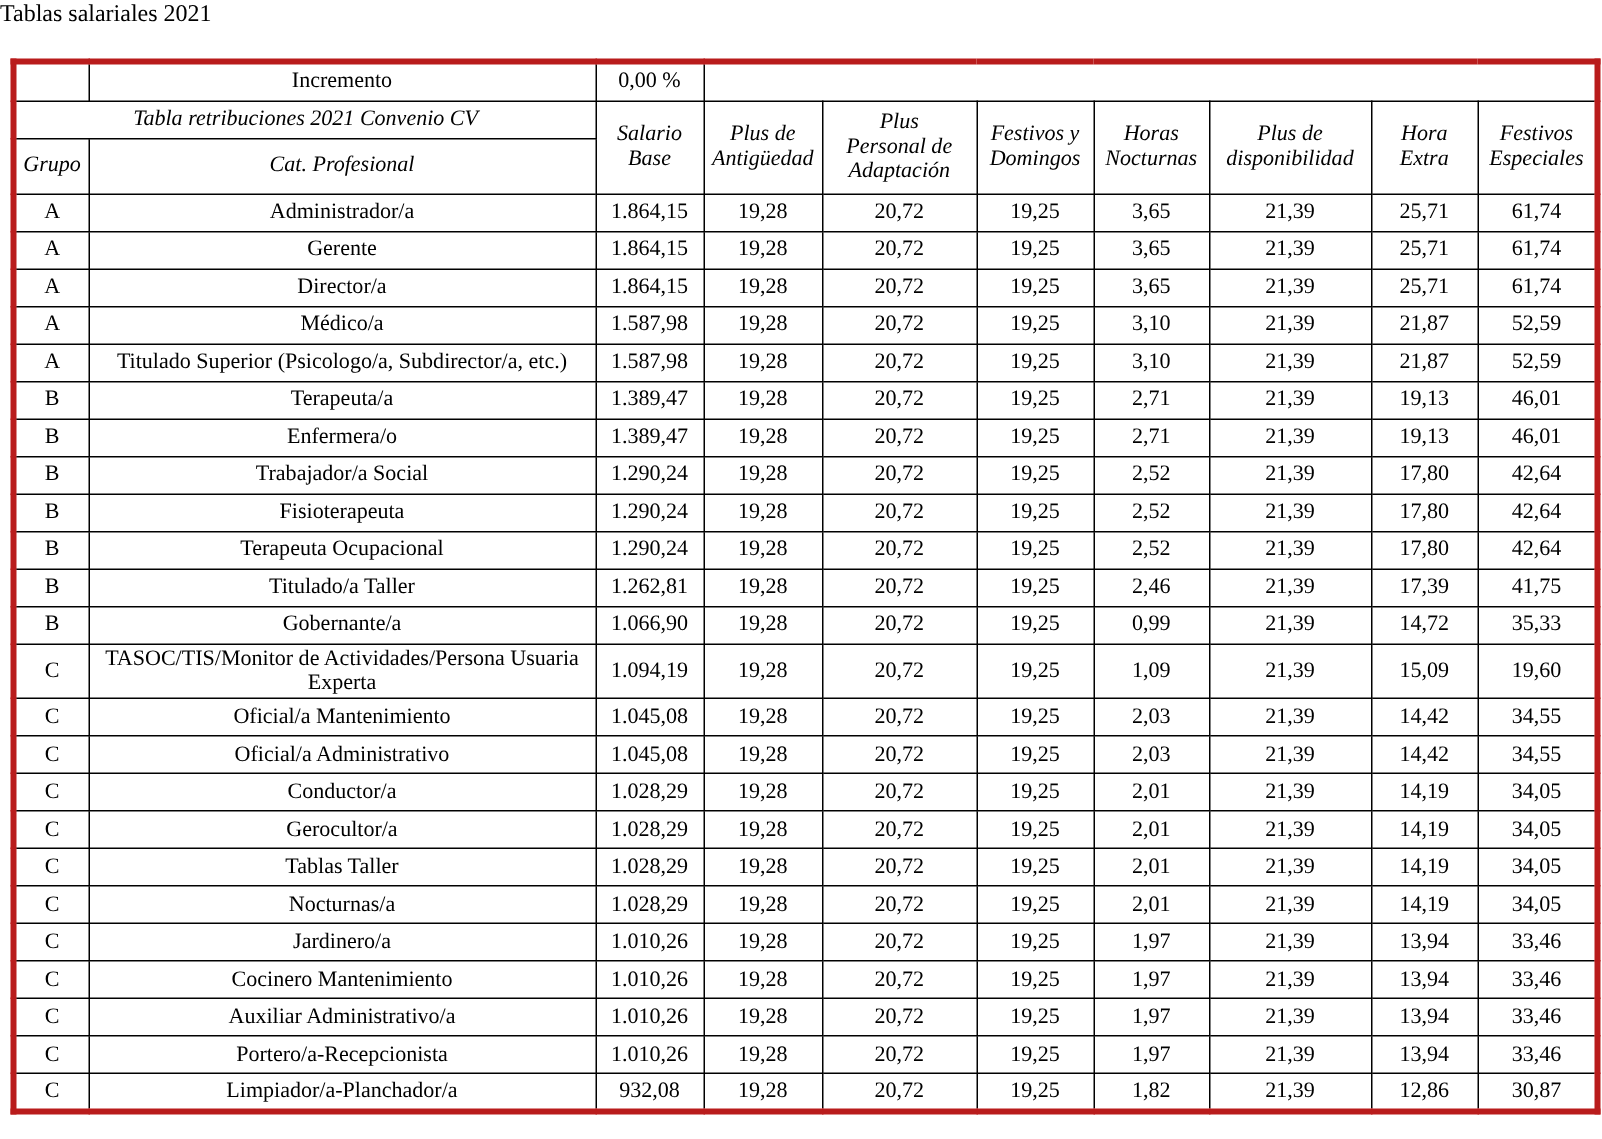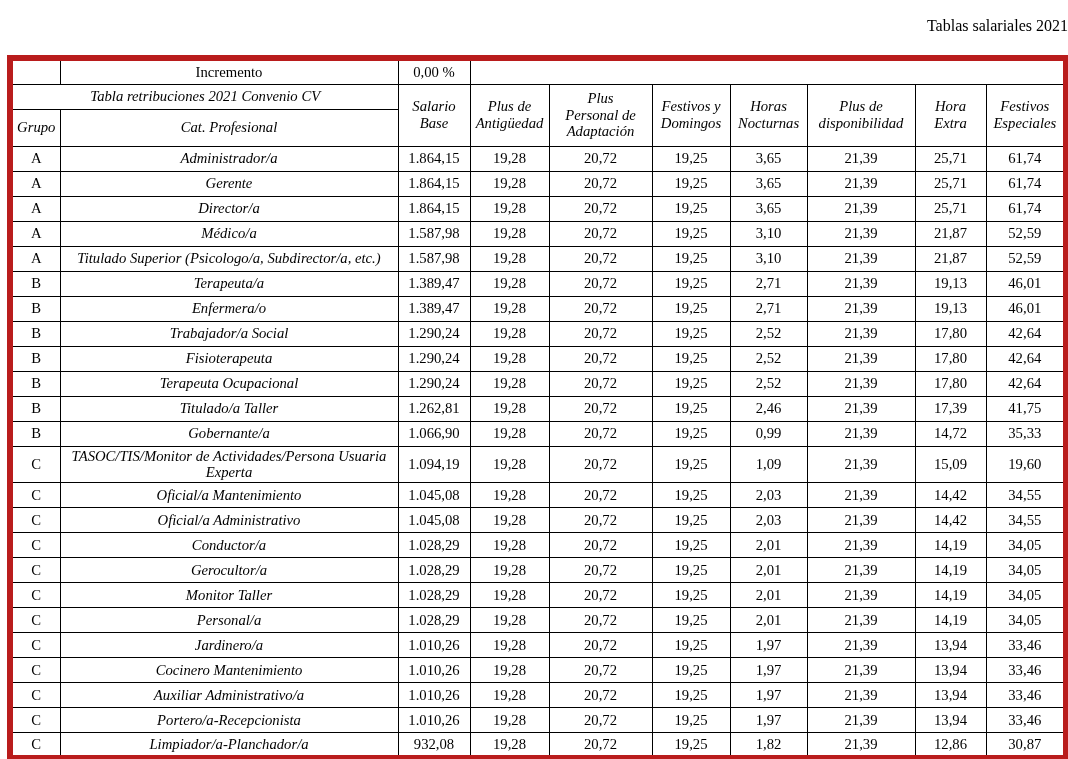--- a/index.html
+++ b/index.html
@@ -6,41 +6,40 @@
   html, body {
     margin: 0; padding: 0;
     width: 1068px; height: 759px;
     background: #ffffff;
     color: #000000;
     font-family: "Liberation Serif", "DejaVu Serif", serif;
     overflow: hidden;
   }
   .doc-title {
     padding-top: 0;
-    text-align: right;
+    text-align: left;
     font-size: 16px;
     line-height: 19px;
-    margin-top: 16px;
   }
   table.salary-table {
     border-collapse: collapse;
     table-layout: fixed;
     width: 1056px;
     margin: 20px 0 0 7px;
-    border: 6px solid #b91c1c;
+    border: 4px solid #b91c1c;
   }
   table.salary-table td {
     border: 1px solid #000000;
     font-size: 14.7px;
     line-height: 1.15;
     vertical-align: middle;
     text-align: center;
     padding: 1px 3px;
   }
-  td.c-left { text-align: left; padding-left: 6px; padding-right: 3px; font-style: italic; }
+  td.c-left { text-align: left; padding-left: 6px; padding-right: 3px; }
   td.it { font-style: italic; }
   td.pre { white-space: pre-line; }
   tr.row-h1 { height: 26px; }
   tr.row-h2 { height: 25px; }
   tr.row-h3 { height: 37px; }
   #data-rows tr { height: 25px; }
 </style>
 </head>
 <body>
 
@@ -291,33 +290,33 @@
         <td>19,28</td>
         <td>20,72</td>
         <td>19,25</td>
         <td>2,01</td>
         <td>21,39</td>
         <td>14,19</td>
         <td>34,05</td>
       </tr>
       <tr>
         <td>C</td>
-        <td class="c-left">Monitor Taller</td>
+        <td class="c-left">Tablas Taller</td>
         <td>1.028,29</td>
         <td>19,28</td>
         <td>20,72</td>
         <td>19,25</td>
         <td>2,01</td>
         <td>21,39</td>
         <td>14,19</td>
         <td>34,05</td>
       </tr>
       <tr>
         <td>C</td>
-        <td class="c-left">Personal/a</td>
+        <td class="c-left">Nocturnas/a</td>
         <td>1.028,29</td>
         <td>19,28</td>
         <td>20,72</td>
         <td>19,25</td>
         <td>2,01</td>
         <td>21,39</td>
         <td>14,19</td>
         <td>34,05</td>
       </tr>
       <tr>

